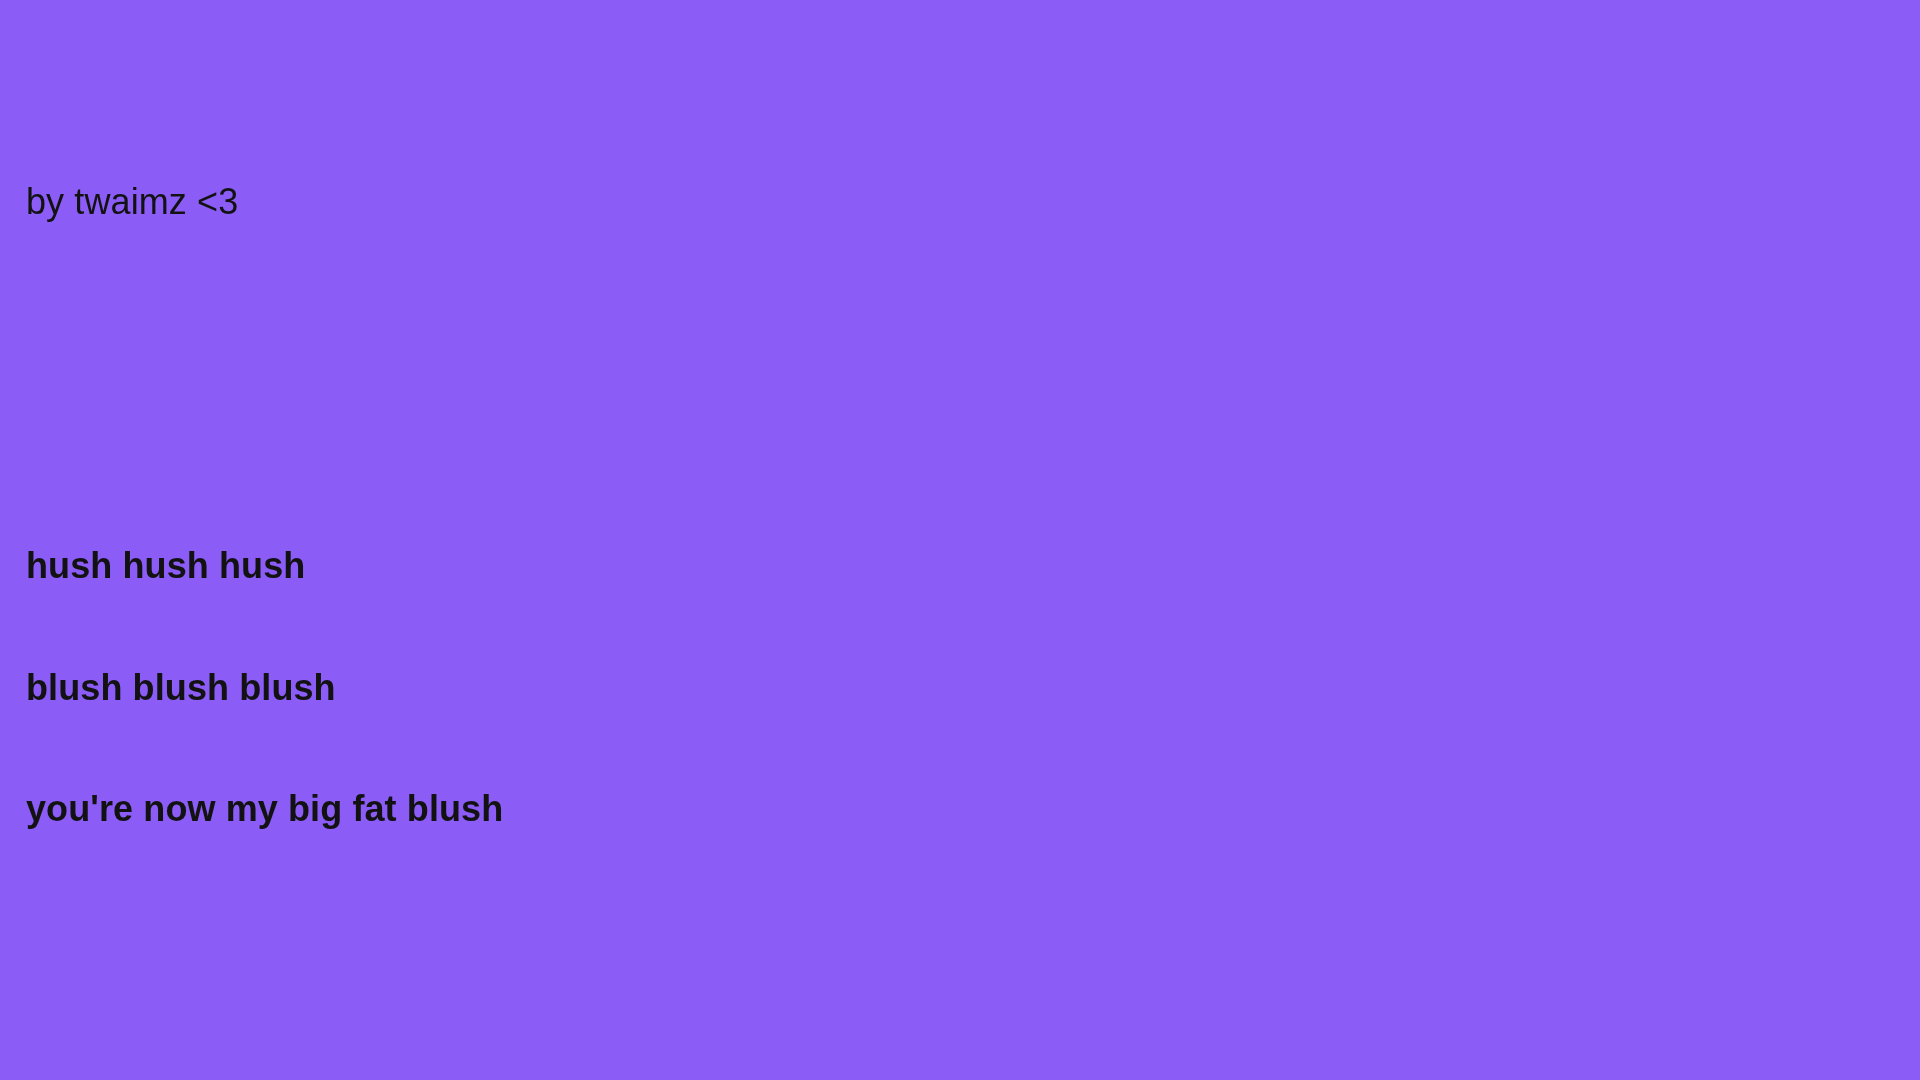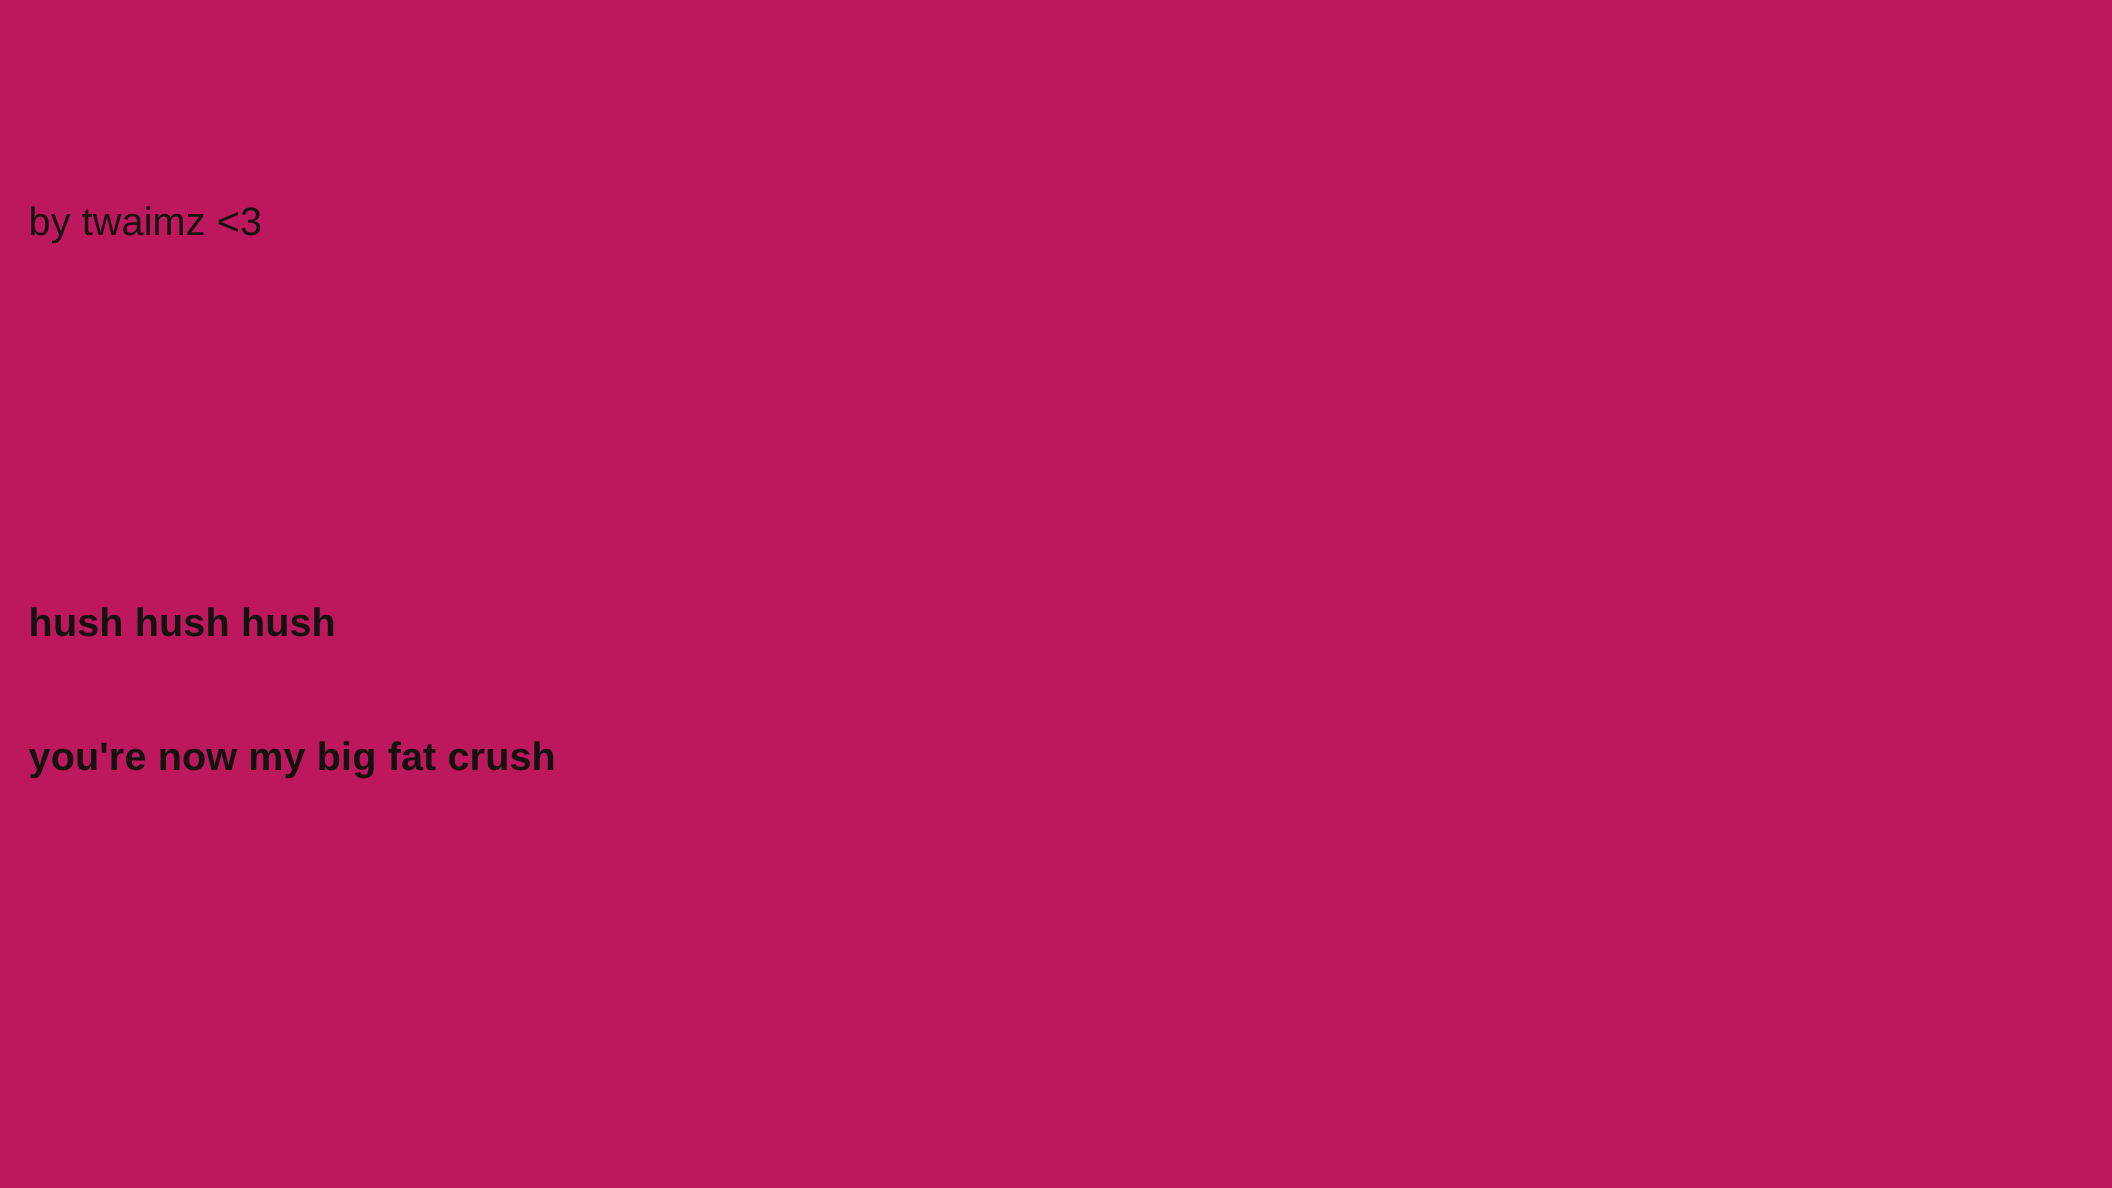--- a/index.html
+++ b/index.html
@@ -16,21 +16,21 @@
     -webkit-font-smoothing: antialiased;
   }
 
   
   #page {
     position: absolute;
     left: 0;
     top: 0;
     width: 1920px;
     height: 1080px;
-    background: #be185d;
+    background: #8b5cf6;
   }
 
   #text-body {
     position: absolute;
     left: 26px;
     
     top: -21px;
     width: 1700px;
     color: #121212;
     font-size: 36px;
@@ -64,21 +64,22 @@
 <div id="page">
 
   <div id="text-body">
 
     <div class="stanza">
       <span class="line">by twaimz &lt;3</span>
     </div>
 
     <div class="stanza">
       <span class="line">hush hush hush</span>
-      <span class="line">you're now my big fat crush</span>
+      <span class="line">blush blush blush</span>
+      <span class="line">you're now my big fat blush</span>
     </div>
 
     
 
     
 
   </div>
 
 </div>
 

